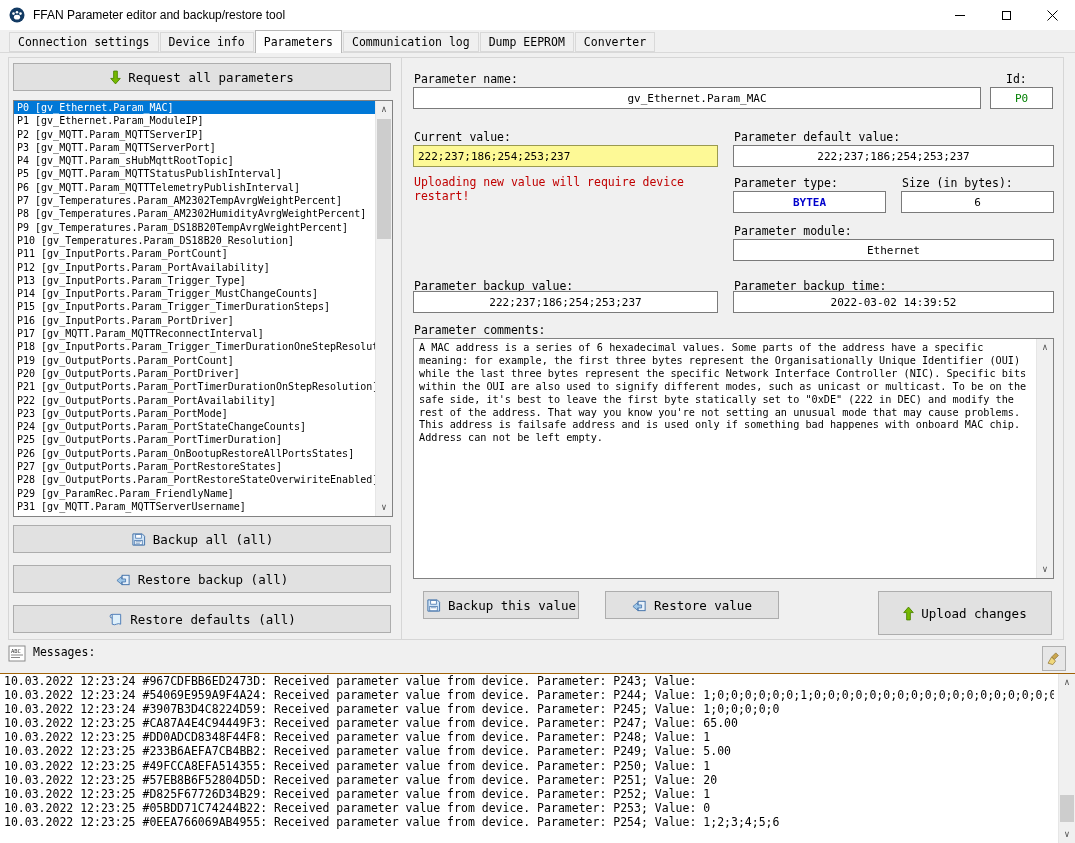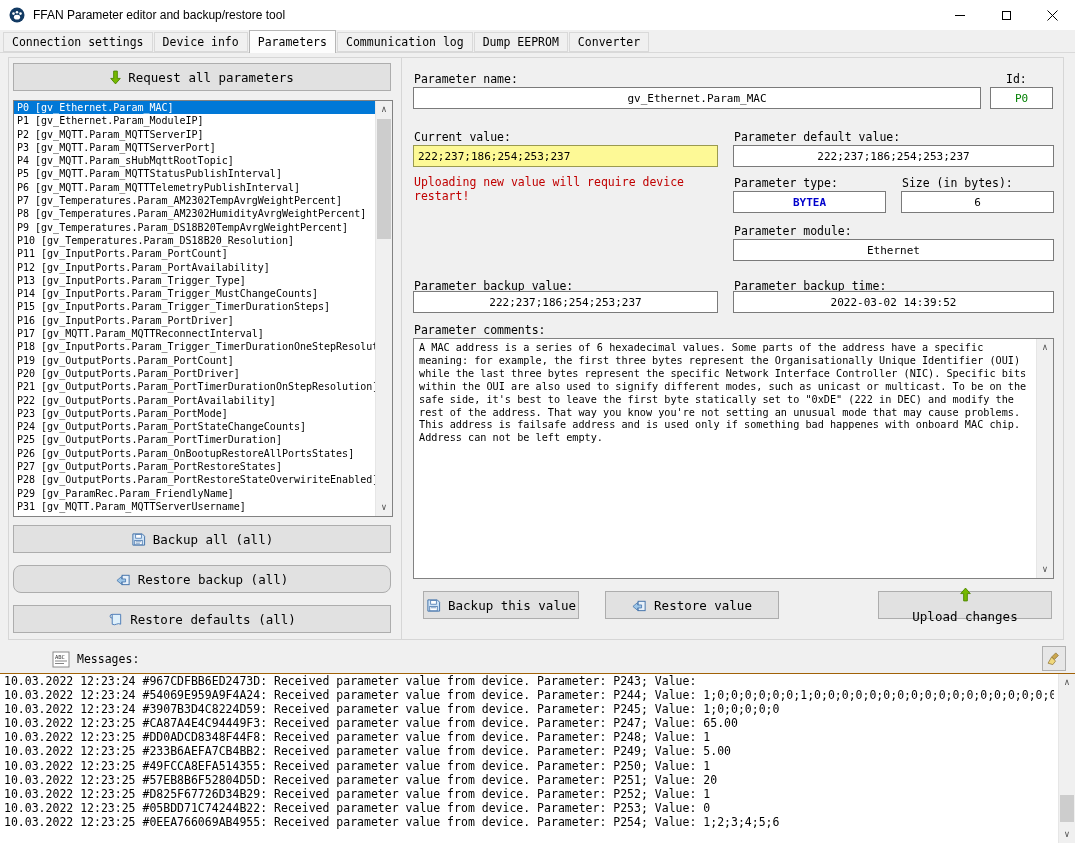--- a/index.html
+++ b/index.html
@@ -16,21 +16,21 @@
   .titlebar{position:absolute;top:0;left:0;right:0;height:30px;background:#ffffff;
     display:flex;align-items:center;}
   .app-icon{margin-left:9px;display:flex;align-items:center;}
   .title-text{font-family:"Liberation Sans",sans-serif;font-size:12px;margin-left:8px;}
   .win-controls{margin-left:auto;display:flex;height:100%;}
   .win-btn{width:46px;height:100%;display:flex;align-items:center;justify-content:center;}
   .glyph-min{width:10px;border-top:1px solid #000;}
   .glyph-max{width:9px;height:9px;border:1px solid #000;}
   
   .tabbar{position:absolute;top:30px;left:0;right:0;height:23px;background:#f0f0f0;
-    border-bottom:1px solid #d9d9d9;display:flex;align-items:flex-end;padding-left:3px;}
+    border-bottom:1px solid #d9d9d9;display:flex;align-items:flex-end;padding-left:9px;}
   .tab{height:20px;display:flex;align-items:center;padding:0 8px;font-size:11.5px;
     background:#f0f0f0;border:1px solid #d9d9d9;margin-right:1px;white-space:pre;position:relative;}
   .tab.active{height:23px;background:#fdfdfd;border-color:#b6b6b6;border-bottom:none;
     margin-bottom:-1px;z-index:3;}
   
   .groupbox{position:absolute;border:1px solid #d6d6d6;background:#f0f0f0;}
   #left-panel{left:8px;top:57px;width:396px;height:583px;}
   #right-panel{left:401px;top:57px;width:663px;height:583px;}
   
   .btn{position:absolute;background:#e1e1e1;border:1px solid #adadad;
@@ -60,21 +60,21 @@
   #type-field{color:var(--type-text);font-weight:bold;}
   .warning{position:absolute;color:var(--warning-text);font-size:11.5px;line-height:14px;
     width:292px;white-space:normal;}
   
   #comments-box{position:absolute;left:11px;top:280px;width:641px;height:241px;background:#fff;
     border:1px solid #828282;overflow:hidden;}
   #comments-text{position:absolute;left:0;top:0;right:17px;bottom:0;padding:3px 5px;
     font-size:10.2px;line-height:12.9px;white-space:pre-wrap;}
   
   #messages-bar{position:absolute;top:645px;left:0;right:4px;height:28px;display:flex;
-    align-items:center;margin-left:44px;}
+    }
   #messages-label{font-size:11.5px;margin-left:7px;}
   #clear-messages-button{position:absolute;right:5px;top:1px;width:24px;height:25px;
     background:#e7e7e7;border:1px solid #b0b0b0;display:flex;align-items:center;justify-content:center;}
   #log-area{position:absolute;top:673px;left:0;right:0;height:170px;background:#fff;
     border-top:1px solid #a16207;overflow:hidden;}
   .logrow{font-size:11.5px;line-height:14.1px;white-space:pre;overflow:hidden;padding-left:4px;
     width:1054px;}
 </style>
 </head>
 <body>
@@ -172,21 +172,21 @@
           <path d="M2 2 h10 l2.5 2.5 V14 H2 z" fill="#cfe4f7" stroke="#3f6fa8"></path>
           <rect x="5" y="2.6" width="6" height="4" fill="#fff" stroke="#3f6fa8" stroke-width="0.8"></rect>
           <rect x="4" y="9" width="8" height="4.6" fill="#fff" stroke="#3f6fa8" stroke-width="0.8"></rect>
           <line x1="5.2" y1="10.4" x2="10.8" y2="10.4" stroke="#3f6fa8" stroke-width="0.7"></line>
           <line x1="5.2" y1="12" x2="9.5" y2="12" stroke="#3f6fa8" stroke-width="0.7"></line>
         </svg>
     </span>
     <span>Backup all (all)</span>
   </div>
 
-  <div class="btn" style="left:4px;top:507px;width:378px;height:28px;border-radius:8px;">
+  <div class="btn" style="left:4px;top:507px;width:378px;height:28px;">
     <span class="bicon">
       <svg width="15" height="15" viewBox="0 0 16 16">
           <rect x="6.5" y="3.5" width="7.5" height="10" fill="#e8f1fa" stroke="#3f6fa8"></rect>
           <path d="M1 9 l5 -4.2 v2.6 h4.2 v3.2 h-4.2 v2.6 z" fill="#9fc7e8" stroke="#3f6fa8" stroke-width="0.8"></path>
         </svg>
     </span>
     <span>Restore backup (all)</span>
   </div>
 
   <div class="btn" style="left:4px;top:547px;width:378px;height:28px;">
@@ -252,21 +252,21 @@
   </div>
   <div class="btn" style="left:203px;top:533px;width:174px;height:28px;">
     <span class="bicon">
       <svg width="15" height="15" viewBox="0 0 16 16">
           <rect x="6.5" y="3.5" width="7.5" height="10" fill="#e8f1fa" stroke="#3f6fa8"></rect>
           <path d="M1 9 l5 -4.2 v2.6 h4.2 v3.2 h-4.2 v2.6 z" fill="#9fc7e8" stroke="#3f6fa8" stroke-width="0.8"></path>
         </svg>
     </span>
     <span>Restore value</span>
   </div>
-  <div class="btn" style="left:476px;top:533px;width:174px;height:28px;flex-direction:column;">
+  <div class="btn" style="left:476px;top:533px;width:174px;height:44px;">
     <span class="bicon">
       <svg width="11" height="15" viewBox="0 0 12 16">
           <path d="M4 15 h4 V7 h3.2 L6 1 0.8 7 H4 z" fill="#76b900" stroke="#4e8500"></path>
         </svg>
     </span>
     <span>Upload changes</span>
   </div>
 </div>
 
 <div id="messages-bar">

